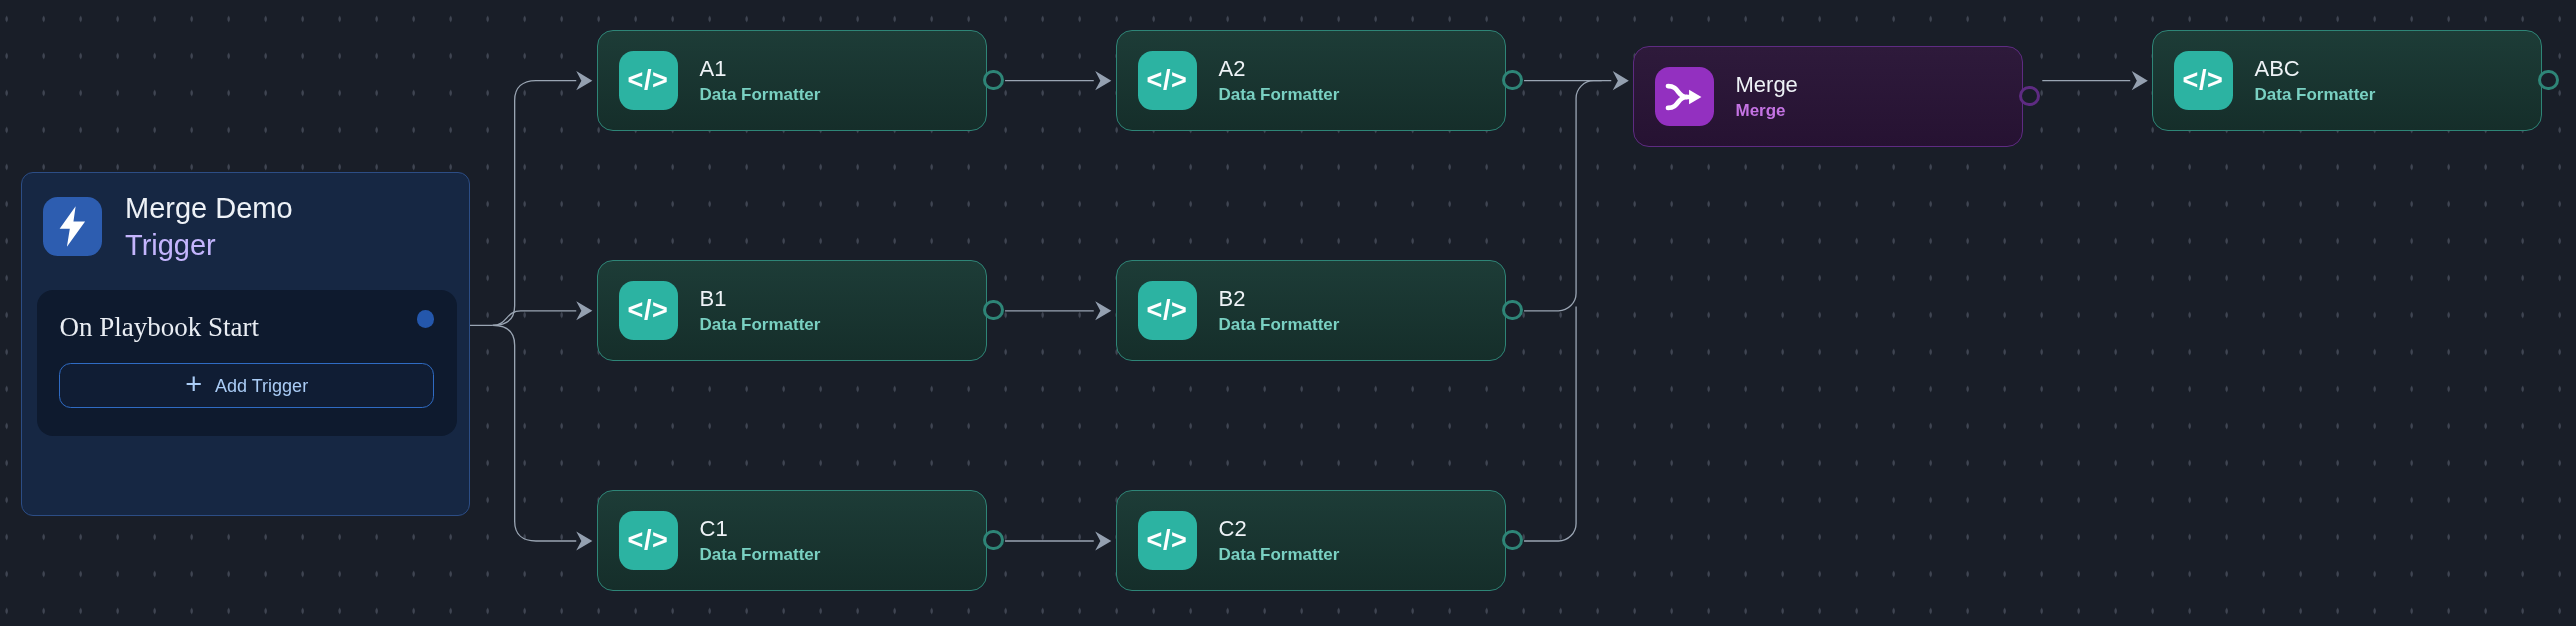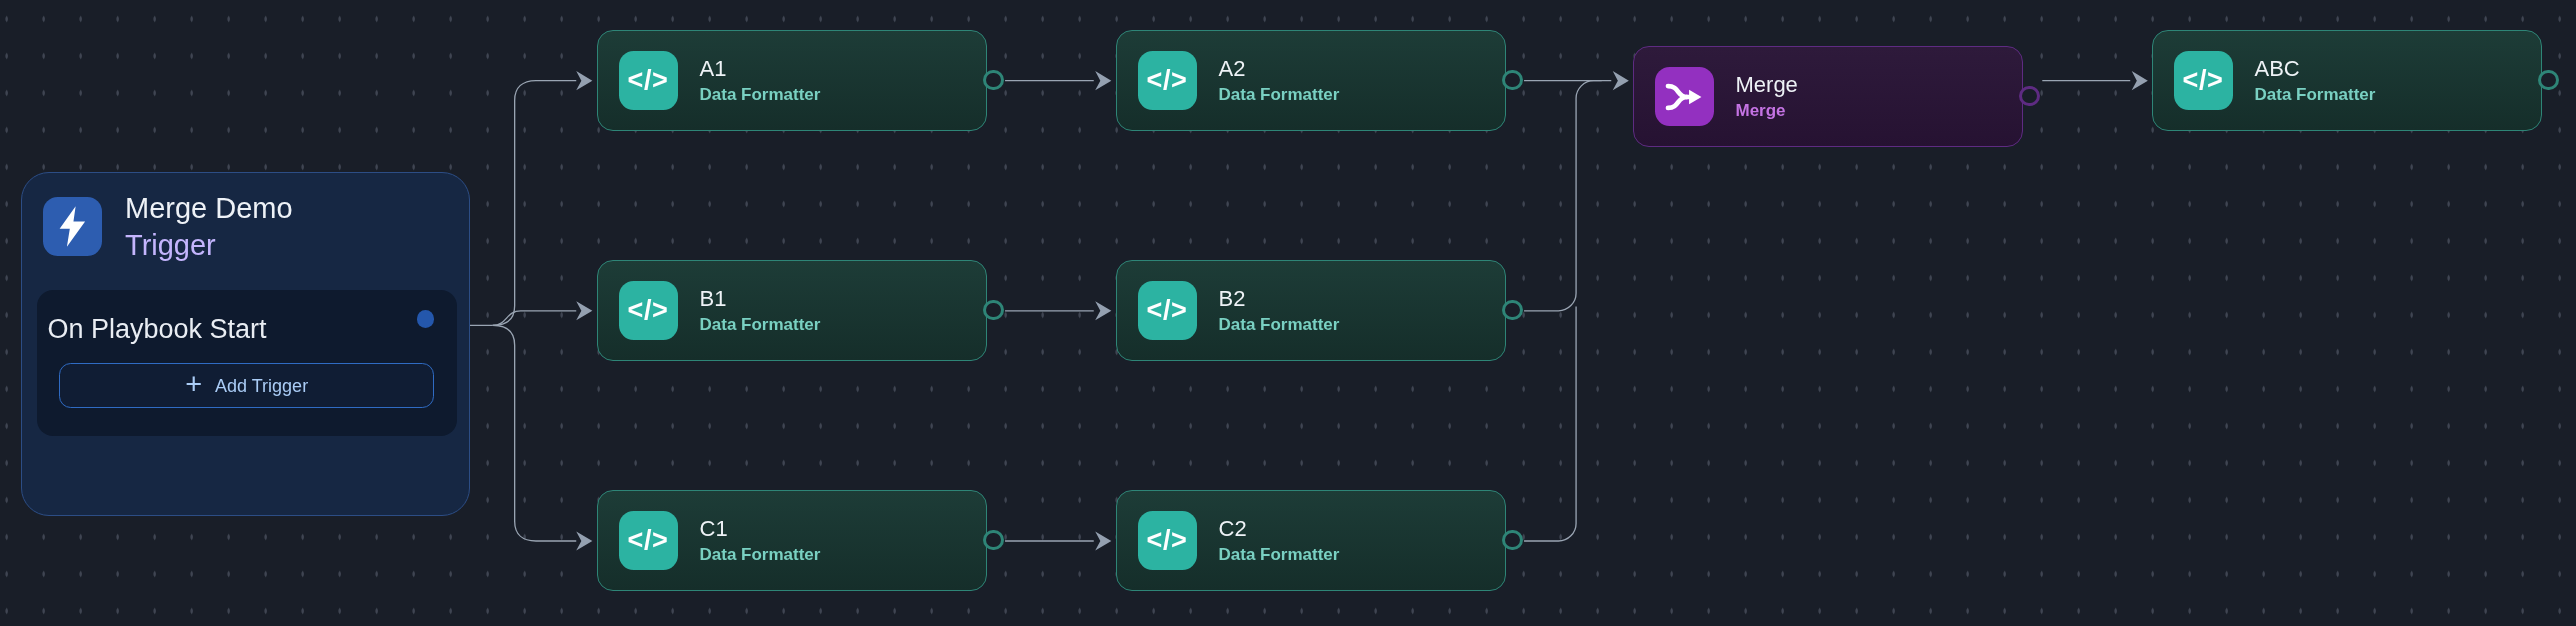--- a/index.html
+++ b/index.html
@@ -39,32 +39,32 @@
 
   
   .pos-a1{left:597px;top:30px;}   .pos-a2{left:1116px;top:30px;}
   .pos-b1{left:597px;top:260px;}  .pos-b2{left:1116px;top:260px;}
   .pos-c1{left:597px;top:490px;}  .pos-c2{left:1116px;top:490px;}
   .pos-merge{left:1633px;top:30px;}
   .pos-abc{left:2152px;top:30px;}
 
   
   .trigger-card{position:absolute;left:21px;top:172px;width:449px;height:344px;
-      box-sizing:border-box;border-radius:28px;background:#162743;
+      box-sizing:border-box;border-radius:12px;background:#162743;
       border:1.5px solid #2c4d85;z-index:2;}
   .trigger-head{display:flex;align-items:center;gap:23.5px;padding:20.5px 0 0 20.5px;}
   .trigger-icon{width:59px;height:59px;border-radius:14.7px;background:#2d5db0;
       display:flex;align-items:center;justify-content:center;}
   .trigger-titles{display:flex;flex-direction:column;gap:8.8px;}
   .trigger-title{font-size:29px;color:#eef2f7;line-height:1;}
   .trigger-type{font-size:29px;font-weight:normal;color:#c4b5fd;line-height:1;}
   .trigger-panel{position:absolute;left:15.4px;top:117px;width:420px;height:146px;
       box-sizing:border-box;border-radius:16px;background:#0e1a2e;}
-  .trigger-event-row{position:absolute;left:10px;right:22px;top:20.5px;height:34px;
-      display:flex;align-items:flex-end;}
+  .trigger-event-row{position:absolute;left:22px;right:22px;top:20.5px;height:34px;
+      display:flex;align-items:center;font-family:Liberation Serif, serif;}
   .trigger-event{font-size:27px;color:#e9edf3;}
   .trigger-dot{position:absolute;right:23px;top:20px;width:17.6px;height:17.6px;
       border-radius:50%;background:#2457ac;}
   .add-trigger-btn{position:absolute;left:22px;right:23.5px;top:73px;height:45px;
       box-sizing:border-box;border-radius:11.7px;border:1.5px solid #2f6bc3;
       background:rgba(20,36,64,.35);display:flex;align-items:center;justify-content:center;
       gap:13px;cursor:pointer;}
   .add-trigger-btn .plus{font-size:29px;color:#aaccf6;line-height:1;margin-top:-2.2px;}
   .add-trigger-btn .label{font-size:18px;color:#aaccf6;line-height:1;}
 </style>

